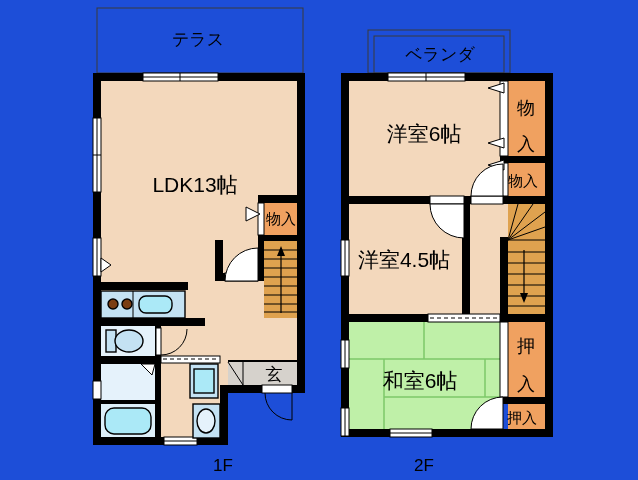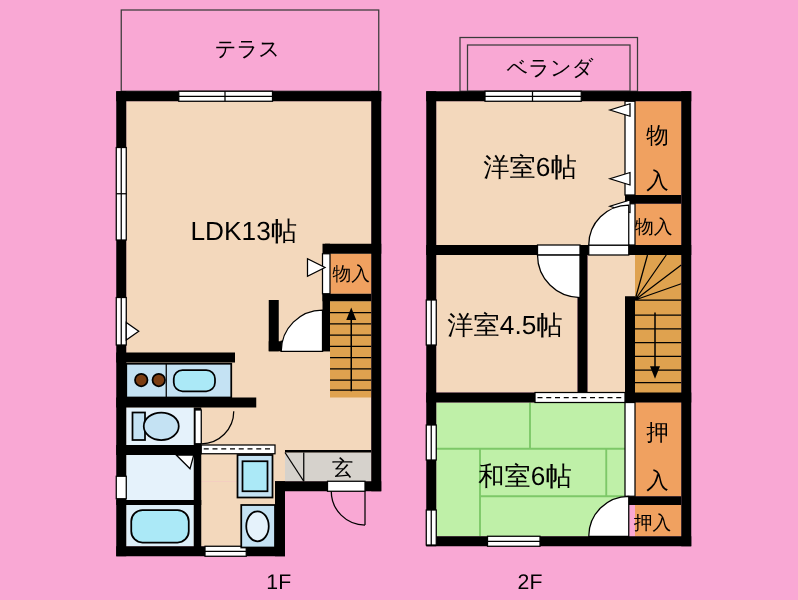--- a/index.html
+++ b/index.html
@@ -1,16 +1,16 @@
 <!DOCTYPE html>
 <html><head>
 <meta charset="utf-8">
 <style>
   html,body{margin:0;padding:0;background:#ffffff;}
-  .stage{position:relative;width:638px;height:480px;background:#f9a8d4;overflow:hidden;}
+  .stage{position:relative;width:638px;height:480px;background:#1d4ed8;overflow:hidden;}
   svg{display:block;}
   text{font-family:"Liberation Sans","DejaVu Sans",sans-serif;fill:#000;}
   .lbl-big{font-size:21px;}
   .lbl-med{font-size:17px;}
   .lbl-sm{font-size:15px;}
   .lbl-floor{font-size:17px;}
   .lbl-v{font-size:18px;}
   .wall{fill:#000000;}
   .thinline{stroke:#000;stroke-width:1;fill:none;}
   .outline{stroke:#3a3a3a;stroke-width:1;fill:none;}

